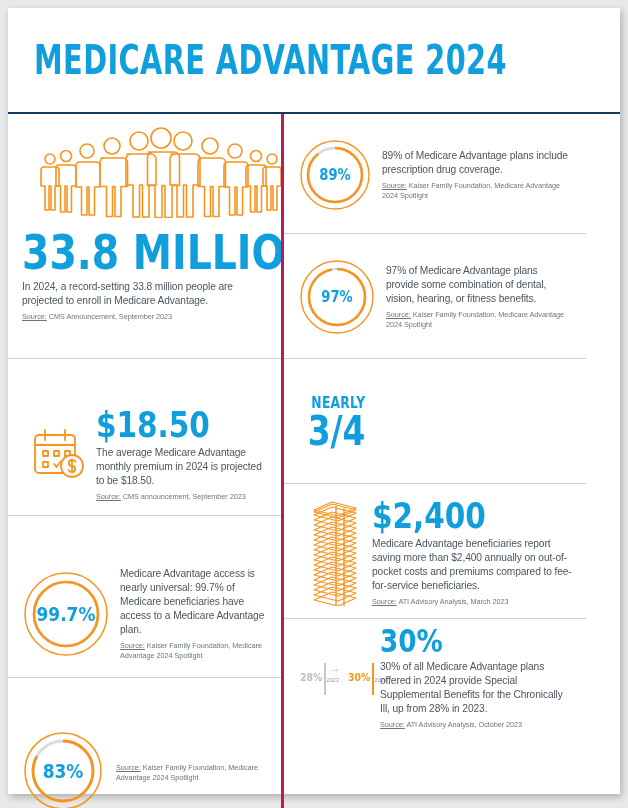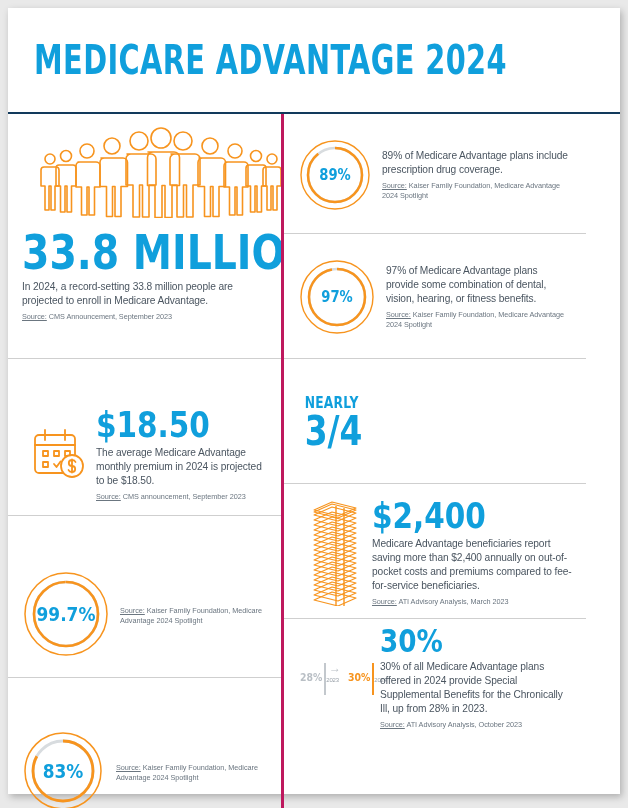--- a/index.html
+++ b/index.html
@@ -104,21 +104,21 @@
     display: flex; align-items: center; justify-content: center;
     color: #109FDC; font-weight: bold;
     font-family: "DejaVu Sans", sans-serif;
     transform: scaleX(0.85);
     white-space: nowrap;
   }
   .d-lg .donut-label { font-size: 20px; }
   .d-sm .donut-label { font-size: 15.5px; }
 
   
-  .nearly-box { flex: none; width: 74px; text-align: left; margin-right: 6px; }
+  .nearly-box { flex: none; width: 74px; text-align: right; margin-right: 6px; }
   .nearly-top {
     color: #109FDC; font-weight: bold; font-size: 15px;
     font-family: "DejaVu Sans", sans-serif;
     transform: scaleX(0.82); letter-spacing: 0.3px;
   }
   .nearly-frac {
     color: #109FDC; font-weight: bold; font-size: 40px; line-height: 0.95;
     font-family: "DejaVu Sans", sans-serif;
     transform: scaleX(0.82);
   }
@@ -236,20 +236,21 @@
       <div class="panel p-l3">
         <div class="donut d-lg" style="width:88px;height:88px;margin-right:10px">
           <svg width="88" height="88" viewBox="0 0 88 88">
             <circle cx="44" cy="44" r="41" fill="none" stroke="#F7941E" stroke-width="1.5"></circle>
             <circle cx="44" cy="44" r="32" fill="none" stroke="#d8dcdf" stroke-width="2.6"></circle>
             <circle cx="44" cy="44" r="32" fill="none" stroke="#F7941E" stroke-width="2.6" stroke-dasharray="200.4 0.6" stroke-dashoffset="0" transform="rotate(-90 44 44)" stroke-linecap="butt"></circle>
           </svg>
           <div class="donut-label">99.7%</div>
         </div>
         <div class="txt-block">
+          <div class="body-text">Medicare Advantage access is nearly universal: 99.7% of Medicare beneficiaries have access to a Medicare Advantage plan.</div>
           <div class="source"><u>Source:</u><span> Kaiser Family Foundation, Medicare Advantage 2024 Spotlight</span></div>
         </div>
       </div>
 
       <div class="panel p-l4">
         <div class="donut d-lg" style="width:82px;height:82px;margin-right:12px">
           <svg width="82" height="82" viewBox="0 0 82 82">
             <circle cx="41" cy="41" r="38" fill="none" stroke="#F7941E" stroke-width="1.5"></circle>
             <circle cx="41" cy="41" r="30" fill="none" stroke="#d8dcdf" stroke-width="2.8"></circle>
             <circle cx="41" cy="41" r="30" fill="none" stroke="#F7941E" stroke-width="2.8" stroke-dasharray="156.5 32.0" transform="rotate(-90 41 41)" stroke-linecap="butt"></circle>

